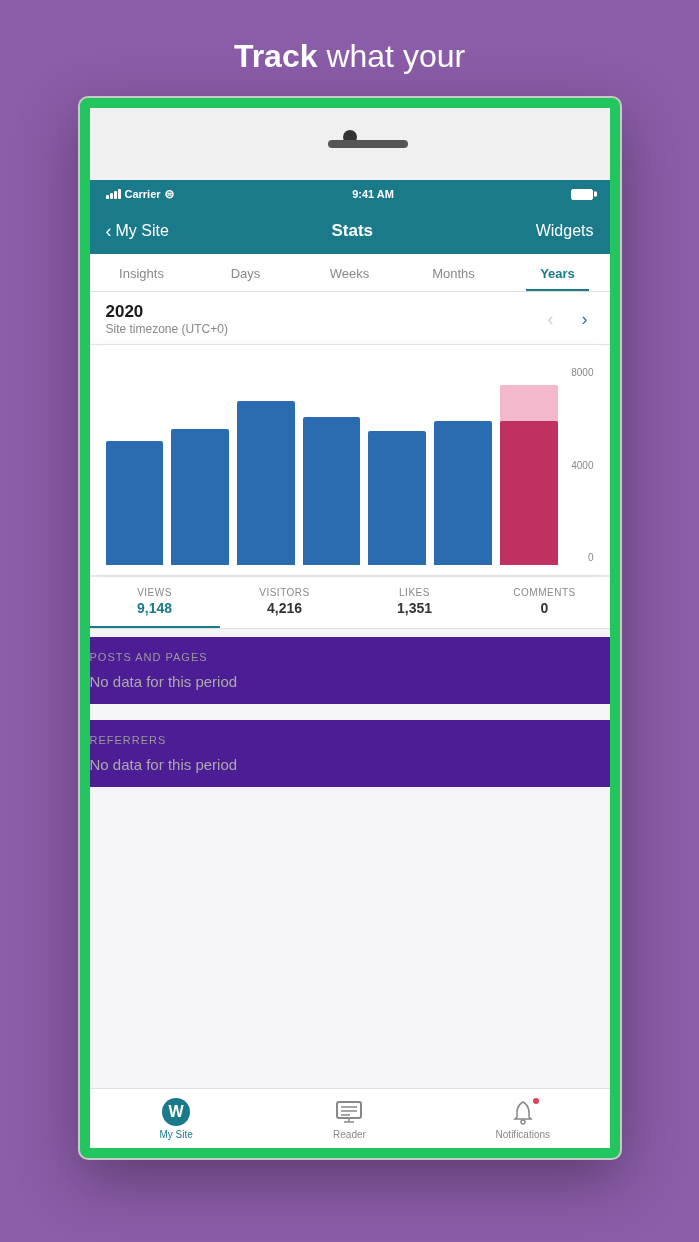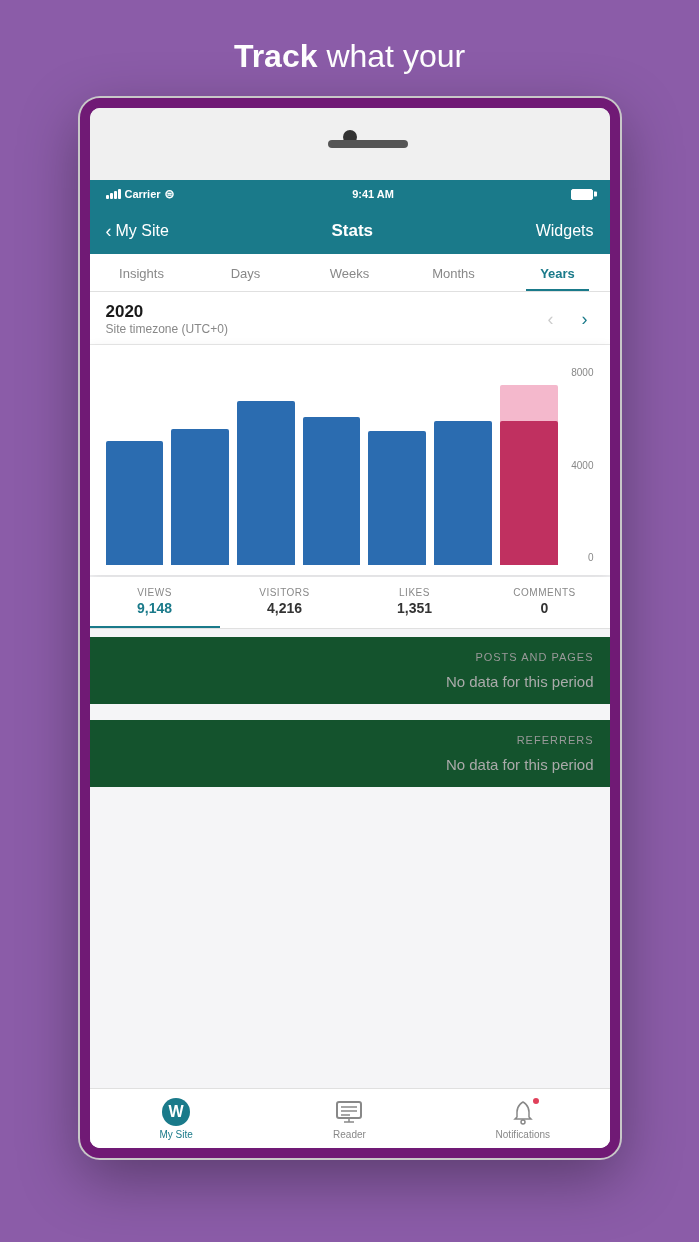--- a/index.html
+++ b/index.html
@@ -25,22 +25,22 @@
     }
     .header-text strong {
       font-weight: 800;
     }
 
     
     .phone-frame {
       width: 540px;
       height: 1060px;
       background: #f0f0f0;
-      border-radius: 20px;
-      border: 10px solid #701a75;
+      border-radius: 8px;
+      border: 10px solid #22c55e;
       box-shadow: 0 0 0 2px #c8c8c8, 0 20px 60px rgba(0,0,0,0.35);
       position: relative;
       overflow: hidden;
     }
 
     
     .phone-top {
       position: absolute;
       top: 0;
       left: 0;
@@ -375,24 +375,23 @@
       border-bottom: 2px solid #1a7a8a;
     }
 
     
     .content-scroll {
       flex: 1;
       overflow: hidden;
       background: #f5f5f7;
     }
     .section {
-      background: #14532d;
+      background: #4c1d95;
       margin-bottom: 8px;
-      padding: 14px 16px;
-      text-align: right;
+      padding: 14px 0;
     }
     .section-title {
       font-size: 11px;
       color: #999;
       letter-spacing: 1px;
       text-transform: uppercase;
       margin-bottom: 10px;
     }
     .section-empty {
       font-size: 15px;

